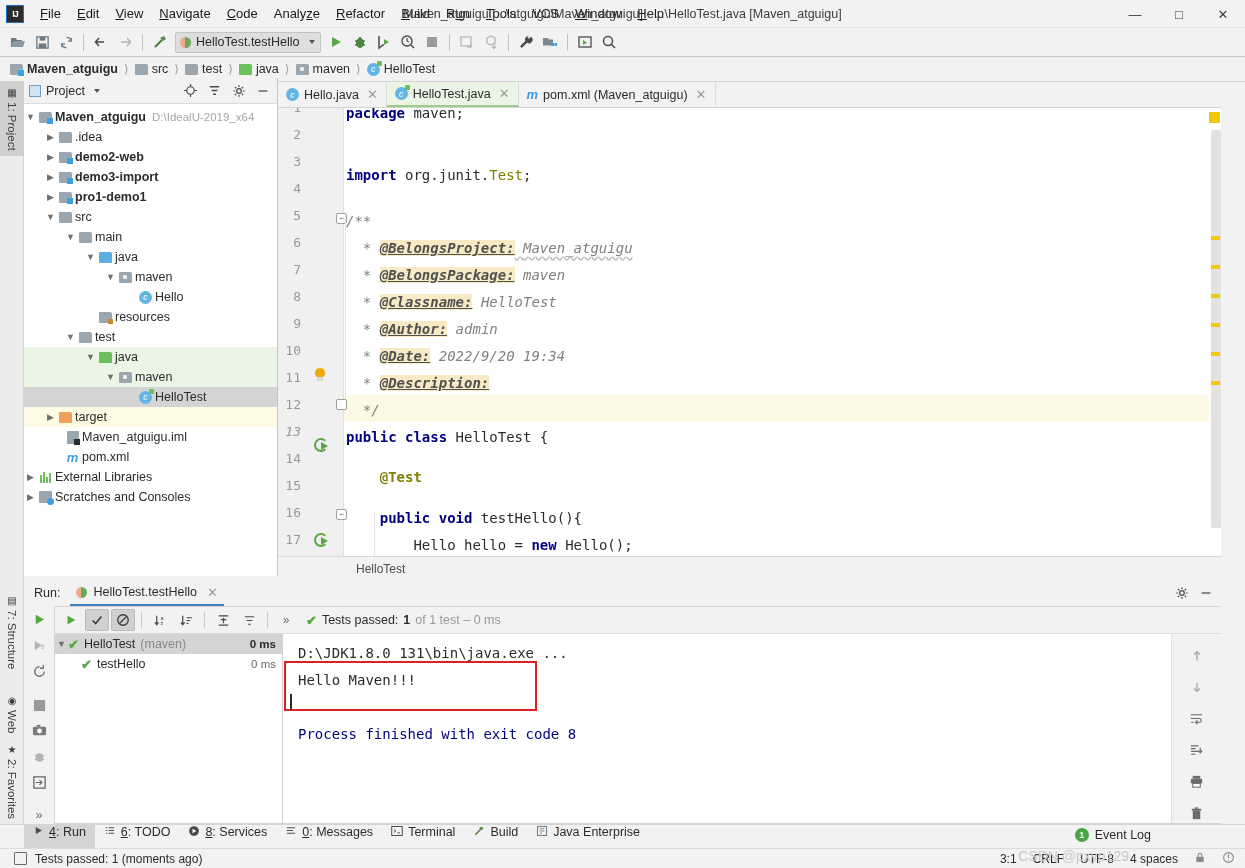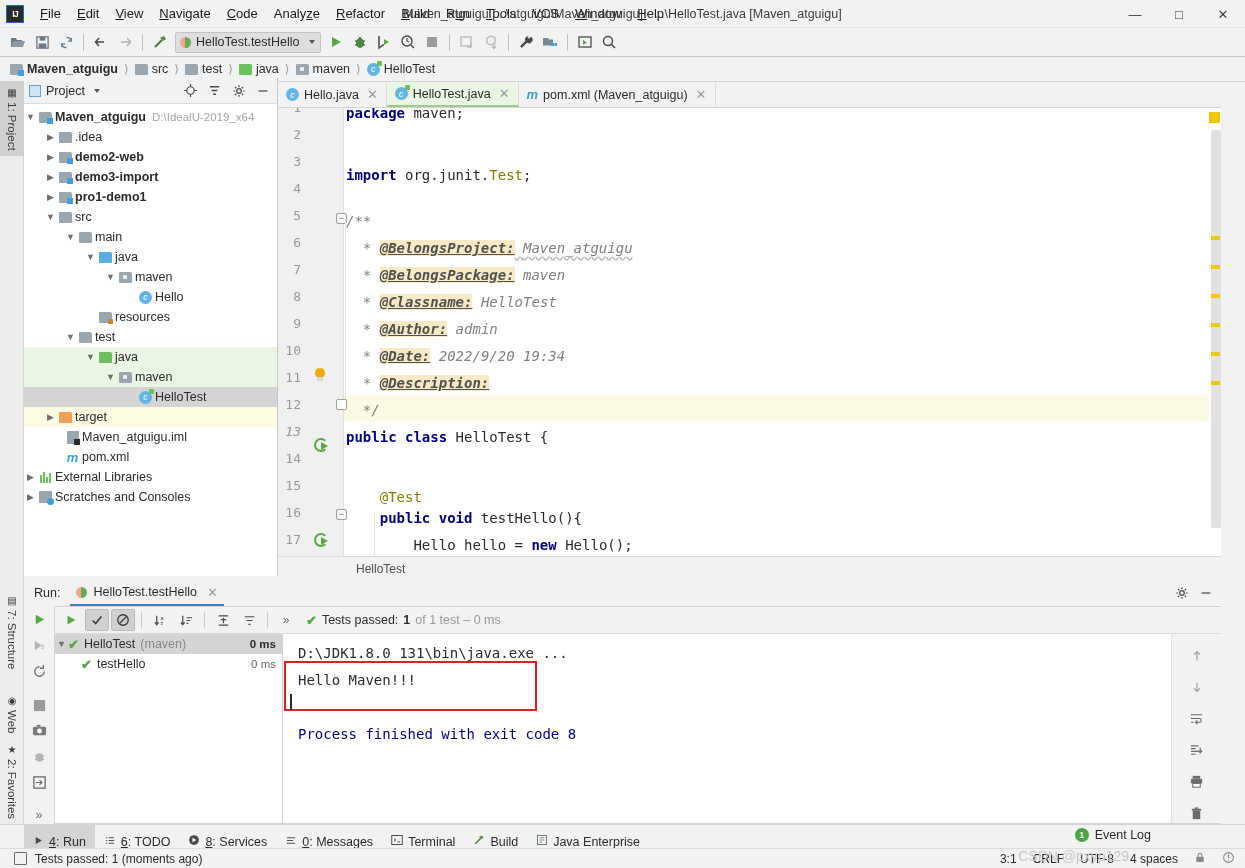--- a/index.html
+++ b/index.html
@@ -229,21 +229,21 @@
                    border-left:1px solid #e0e0e0; display:flex; flex-direction:column;
                    align-items:center; padding-top:12px; gap:12px; }
   .cr-btn { width:22px;height:20px;display:flex;align-items:center;justify-content:center;color:#6b6b6b;}
 
   
   .bottombar {
     position:absolute; left:0; top:824px; width:1245px; height:24px;
     background:#f2f2f2; display:flex; align-items:center; padding-left:24px;
     border-top:1px solid #d4d4d4; font-size:12.5px;
   }
-  .bb-item { display:flex; align-items:flex-end; gap:5px; padding:0 9px; height:24px; }
+  .bb-item { display:flex; align-items:flex-start; gap:5px; padding:0 9px; height:24px; }
   .bb-item.active { background:#d4d4d4; }
   .bb-item .mn { text-decoration:underline; }
   .statusbar {
     position:absolute; left:0; top:848px; width:1245px; height:20px;
     background:#f2f2f2; display:flex; align-items:center; padding-left:14px;
     border-top:1px solid #dcdcdc; font-size:12px; color:#2b2b2b;
   }
   .sb-right { position:absolute; right:10px; display:flex; align-items:center; gap:16px; }
   .eventlog { position:absolute; right:12px; top:828px; display:flex; align-items:center; gap:6px;
               font-size:12.5px; }
@@ -703,21 +703,21 @@
         <div class="ln" style="top:100px;"><span class="cmt">/**</span></div>
         <div class="ln" style="top:127px;"><span class="cmt">  * </span><span class="jtag">@BelongsProject:</span><span class="jval typo"> <span>Maven_atguigu</span></span></div>
         <div class="ln" style="top:154px;"><span class="cmt">  * </span><span class="jtag">@BelongsPackage:</span><span class="jval"> <span>maven</span></span></div>
         <div class="ln" style="top:181px;"><span class="cmt">  * </span><span class="jtag">@Classname:</span><span class="jval"> <span>HelloTest</span></span></div>
         <div class="ln" style="top:208px;"><span class="cmt">  * </span><span class="jtag">@Author:</span><span class="jval"> <span>admin</span></span></div>
         <div class="ln" style="top:235px;"><span class="cmt">  * </span><span class="jtag">@Date:</span><span class="jval"> <span>2022/9/20 19:34</span></span></div>
         <div class="ln" style="top:262px;"><span class="cmt">  * </span><span class="jtag">@Description:</span></div>
         <div class="ln" style="top:289px;"><span class="cmt">  */</span></div>
         <div class="ln" style="top:316px;"><span class="kw">public class</span> HelloTest {</div>
         <div class="ln" style="top:343px;"></div>
-        <div class="ln" style="top:376px;">    <span class="ann">@Test</span></div>
+        <div class="ln" style="top:356px;font-weight:bold;">    <span class="ann">@Test</span></div>
         <div class="ln" style="top:397px;">    <span class="kw">public void</span> testHello(){</div>
         <div class="ln" style="top:424px;">        Hello hello = <span class="kw">new</span> Hello();</div>
       </div>
 
       <div class="scrollmarks">
         <div class="smark" style="top:4px;height:11px;width:11px;"></div>
         <div class="svthumb" style="top:22px;height:398px;"></div>
         <div class="smark" style="top:128px;"></div>
         <div class="smark" style="top:157px;"></div>
         <div class="smark" style="top:186px;"></div>

